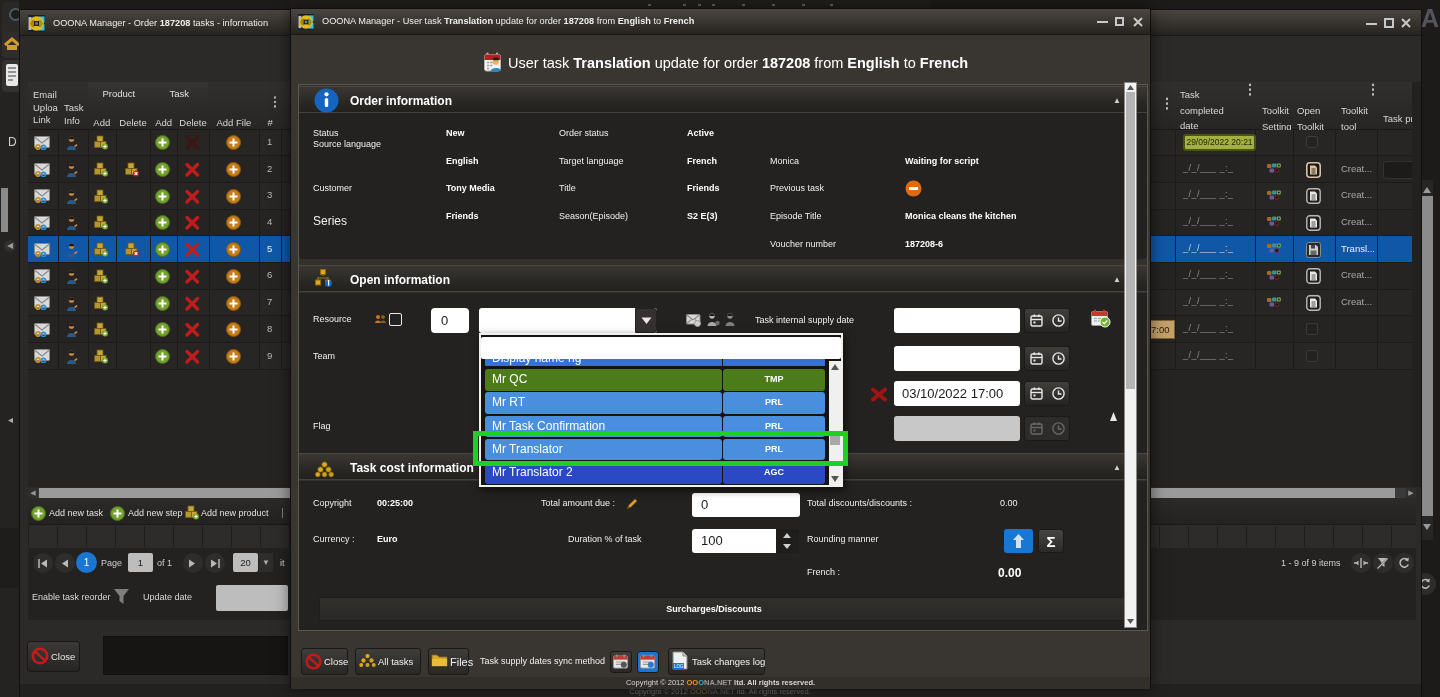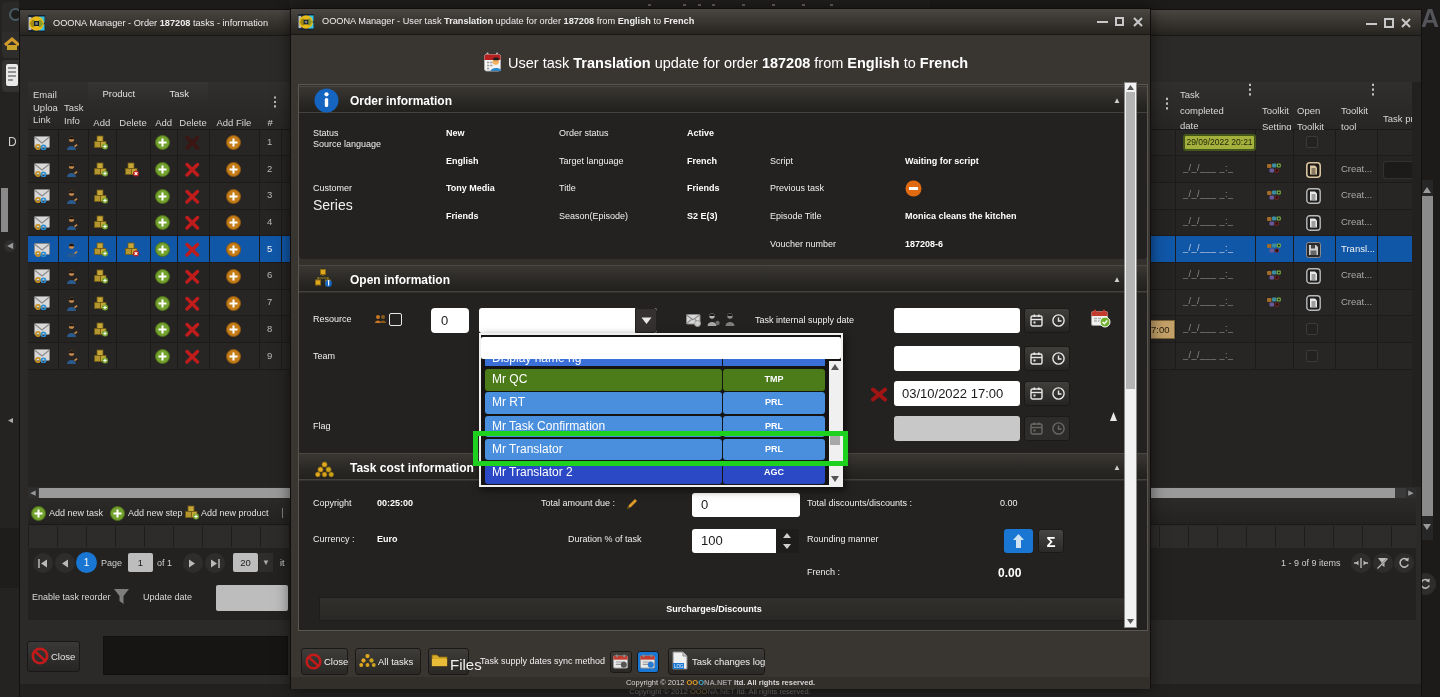--- a/index.html
+++ b/index.html
@@ -808,28 +808,28 @@
 <div class="abs" style="left:1113px;top:96px;color:#cfcfcf;font-size:8px;">▲</div>
 <div class="abs" style="left:299px;top:113px;width:848px;height:146px;background:#242220;border-radius:0 0 4px 4px;"></div>
 <div class="abs" style="left:313px;top:128px;color:#f0f0f0;font-size:9px;white-space:nowrap;">Status</div>
 <div class="abs" style="left:446px;top:128px;color:#fff;font-size:9px;font-weight:bold;white-space:nowrap;">New</div>
 <div class="abs" style="left:559px;top:128px;color:#f0f0f0;font-size:9px;white-space:nowrap;">Order status</div>
 <div class="abs" style="left:687px;top:128px;color:#fff;font-size:9px;font-weight:bold;white-space:nowrap;">Active</div>
 <div class="abs" style="left:313px;top:139px;color:#f0f0f0;font-size:9px;white-space:nowrap;">Source language</div>
 <div class="abs" style="left:446px;top:155.5px;color:#fff;font-size:9px;font-weight:bold;white-space:nowrap;">English</div>
 <div class="abs" style="left:559px;top:155.5px;color:#f0f0f0;font-size:9px;white-space:nowrap;">Target language</div>
 <div class="abs" style="left:687px;top:155.5px;color:#fff;font-size:9px;font-weight:bold;white-space:nowrap;">French</div>
-<div class="abs" style="left:770px;top:155.5px;color:#f0f0f0;font-size:9px;white-space:nowrap;">Script</div>
+<div class="abs" style="left:770px;top:155.5px;color:#f0f0f0;font-size:9px;white-space:nowrap;">Monica</div>
 <div class="abs" style="left:905px;top:155.5px;color:#fff;font-size:9px;font-weight:bold;white-space:nowrap;">Waiting for script</div>
 <div class="abs" style="left:313px;top:183px;color:#f0f0f0;font-size:9px;white-space:nowrap;">Customer</div>
 <div class="abs" style="left:446px;top:183px;color:#fff;font-size:9px;font-weight:bold;white-space:nowrap;">Tony Media</div>
 <div class="abs" style="left:559px;top:183px;color:#f0f0f0;font-size:9px;white-space:nowrap;">Title</div>
 <div class="abs" style="left:687px;top:183px;color:#fff;font-size:9px;font-weight:bold;white-space:nowrap;">Friends</div>
 <div class="abs" style="left:770px;top:183px;color:#f0f0f0;font-size:9px;white-space:nowrap;">Previous task</div>
-<div class="abs" style="left:313px;top:197px;color:#f0f0f0;font-size:14px;white-space:nowrap;">Series</div>
+<div class="abs" style="left:313px;top:214px;color:#f0f0f0;font-size:12px;white-space:nowrap;">Series</div>
 <div class="abs" style="left:446px;top:210.5px;color:#fff;font-size:9px;font-weight:bold;white-space:nowrap;">Friends</div>
 <div class="abs" style="left:559px;top:210.5px;color:#f0f0f0;font-size:9px;white-space:nowrap;">Season(Episode)</div>
 <div class="abs" style="left:687px;top:210.5px;color:#fff;font-size:9px;font-weight:bold;white-space:nowrap;">S2 E(3)</div>
 <div class="abs" style="left:770px;top:210.5px;color:#f0f0f0;font-size:9px;white-space:nowrap;">Episode Title</div>
 <div class="abs" style="left:905px;top:210.5px;color:#fff;font-size:9px;font-weight:bold;white-space:nowrap;">Monica cleans the kitchen</div>
 <div class="abs" style="left:770px;top:238.5px;color:#f0f0f0;font-size:9px;white-space:nowrap;">Voucher number</div>
 <div class="abs" style="left:905px;top:238.5px;color:#fff;font-size:9px;font-weight:bold;white-space:nowrap;">187208-6</div>
 <svg class="abs" style="left:905px;top:180px" width="17" height="17">
     <circle cx="8.5" cy="8.5" r="8" fill="#e06a10"></circle>
     <rect x="4" y="7" width="9" height="3" fill="#fff"></rect>
@@ -1036,21 +1036,21 @@
 <circle cx="2.5" cy="13.5" r="2.2" fill="#e0a81f"></circle>
     <circle cx="9.5" cy="13.5" r="2.2" fill="#d8a01a"></circle>
     <circle cx="16.5" cy="13.5" r="2.2" fill="#caa21c"></circle>
 </svg>
 <div class="abs" style="left:378px;top:656px;color:#f0f0f0;font-size:9.5px;">All tasks</div>
 <div class="abs" style="left:428px;top:648px;width:41px;height:27px;background:linear-gradient(#3f3d3a,#2a2825);border:1px solid #1a1918;border-radius:3px;"></div>
 <svg class="abs" style="left:431px;top:652px" width="18" height="16" viewBox="0 0 18 16">
 <path d="M1,3 h5 l2,2 h8 v9 h-15 z" fill="#d8a828" stroke="#8a6a10" stroke-width="0.8"></path>
 <path d="M1,7 h15 v7 h-15 z" fill="#e8bc38"></path>
 </svg>
-<div class="abs" style="left:450px;top:656px;color:#f0f0f0;font-size:15px;">Files</div>
+<div class="abs" style="left:450px;top:656px;color:#f0f0f0;font-size:11px;">Files</div>
 <div class="abs" style="left:480px;top:656px;color:#f0f0f0;font-size:9px;">Task supply dates sync method</div>
 <div class="abs" style="left:610px;top:651px;width:22px;height:22px;background:linear-gradient(#3f3d3a,#2a2825);border:1px solid #1a1918;border-radius:3px;"></div>
 <svg class="abs" style="left:613px;top:654px" width="16" height="16" viewBox="0 0 17 16">
 <rect x="0.5" y="1.5" width="15" height="13" rx="1.5" fill="#e8e8e8" stroke="#9a9a9a"></rect>
 <rect x="0.5" y="1.5" width="15" height="4" fill="#c23b2e"></rect>
 <rect x="3" y="0" width="2" height="3" fill="#888"></rect>
     <rect x="11" y="0" width="2" height="3" fill="#888"></rect>
 <path d="M3,8 h10 M3,10.5 h10" stroke="#999" stroke-width="1.2"></path>
 <circle cx="11.5" cy="11" r="3.2" fill="#555"></circle>
 </svg>

